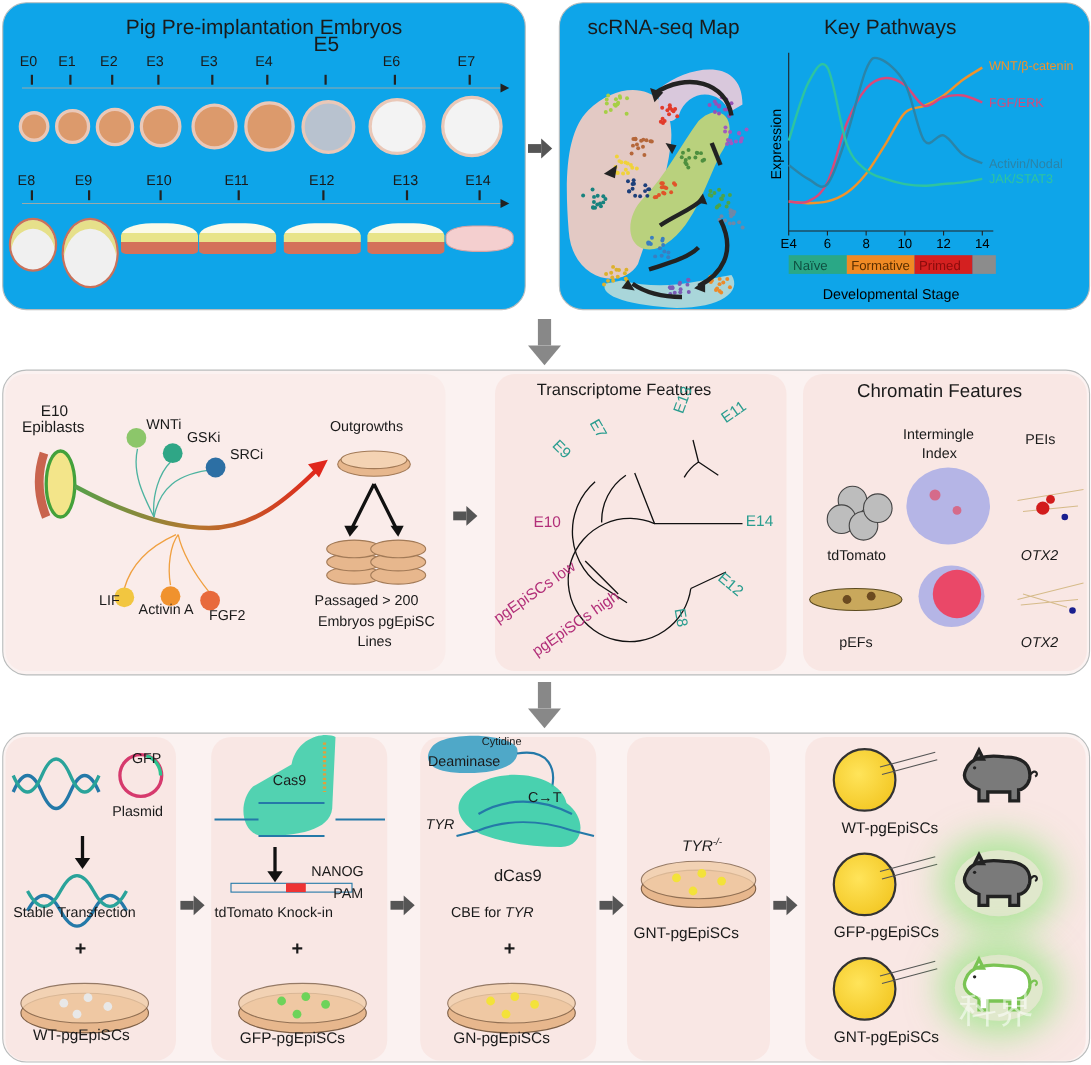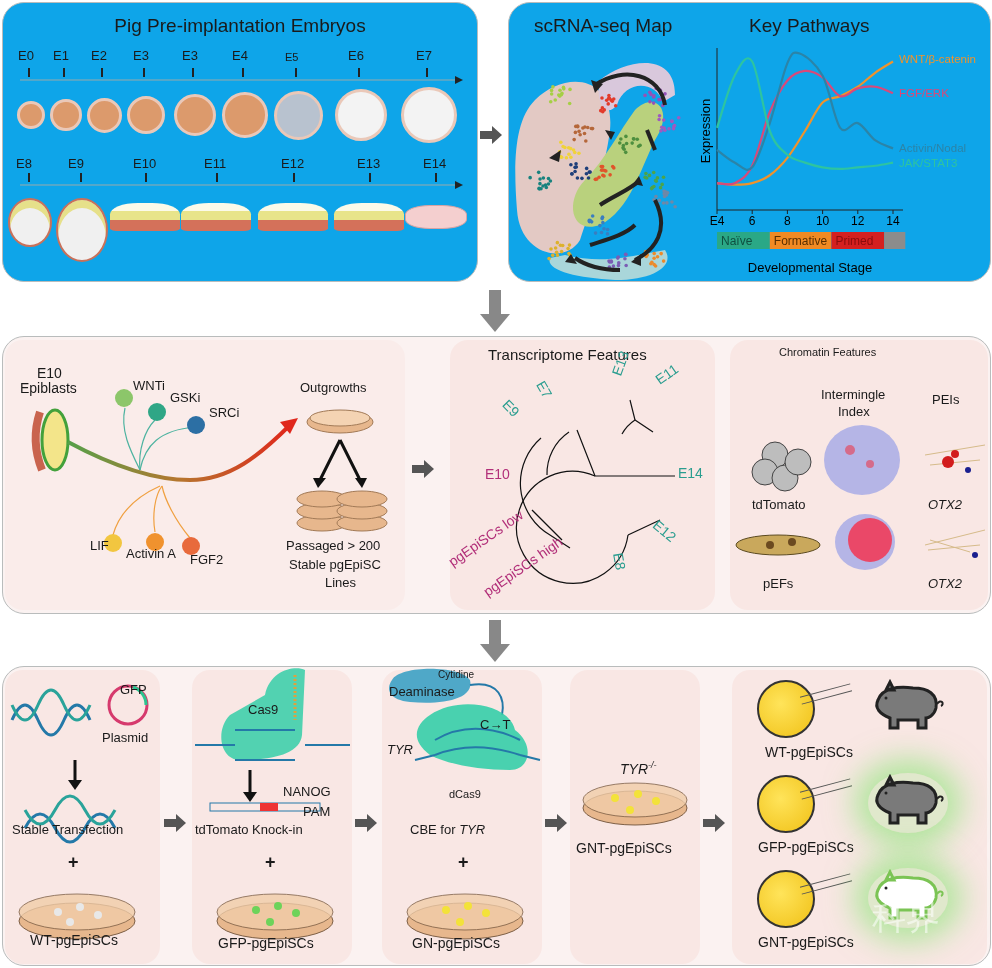--- a/index.html
+++ b/index.html
@@ -37,21 +37,21 @@
     <div style="position: absolute; left: 86.5px; top: 97.5px; width: 29px; height: 29px; border-radius: 50%; background: rgb(220, 154, 108); border: 3px solid rgb(234, 200, 184);"></div>
     <div class="t" style="left: 133px; top: 48px; font-size: 13px;">E3</div>
     <div style="position: absolute; left: 143px; top: 68px; width: 2px; height: 9px; background: rgb(34, 34, 34);"></div>
     <div style="position: absolute; left: 126.75px; top: 95.75px; width: 32.5px; height: 32.5px; border-radius: 50%; background: rgb(220, 154, 108); border: 3px solid rgb(234, 200, 184);"></div>
     <div class="t" style="left: 182px; top: 48px; font-size: 13px;">E3</div>
     <div style="position: absolute; left: 192px; top: 68px; width: 2px; height: 9px; background: rgb(34, 34, 34);"></div>
     <div style="position: absolute; left: 174px; top: 94px; width: 36px; height: 36px; border-radius: 50%; background: rgb(220, 154, 108); border: 3px solid rgb(234, 200, 184);"></div>
     <div class="t" style="left: 232px; top: 48px; font-size: 13px;">E4</div>
     <div style="position: absolute; left: 242px; top: 68px; width: 2px; height: 9px; background: rgb(34, 34, 34);"></div>
     <div style="position: absolute; left: 222.25px; top: 92.25px; width: 39.5px; height: 39.5px; border-radius: 50%; background: rgb(220, 154, 108); border: 3px solid rgb(234, 200, 184);"></div>
-    <div class="t" style="left: 285px; top: 51px; font-size: 11px;">E5</div>
+    <div class="t" style="left: 285px; top: 30px; font-size: 19px;">E5</div>
     <div style="position: absolute; left: 295px; top: 68px; width: 2px; height: 9px; background: rgb(34, 34, 34);"></div>
     <div style="position: absolute; left: 273.5px; top: 90.5px; width: 43px; height: 43px; border-radius: 50%; background: rgb(184, 194, 207); border: 3px solid rgb(234, 200, 184);"></div>
     <div class="t" style="left: 348px; top: 48px; font-size: 13px;">E6</div>
     <div style="position: absolute; left: 358px; top: 68px; width: 2px; height: 9px; background: rgb(34, 34, 34);"></div>
     <div style="position: absolute; left: 334.75px; top: 88.75px; width: 46.5px; height: 46.5px; border-radius: 50%; background: rgb(243, 243, 243); border: 3px solid rgb(234, 200, 184);"></div>
     <div class="t" style="left: 416px; top: 48px; font-size: 13px;">E7</div>
     <div style="position: absolute; left: 426px; top: 68px; width: 2px; height: 9px; background: rgb(34, 34, 34);"></div>
     <div style="position: absolute; left: 401px; top: 87px; width: 50px; height: 50px; border-radius: 50%; background: rgb(243, 243, 243); border: 3px solid rgb(234, 200, 184);"></div>
   </div>
 <div id="row2">
@@ -434,21 +434,21 @@
   </g>
 </svg>
 <div class="t" style="left:133px;top:378px;font-size:13px;">WNTi</div>
 <div class="t" style="left:170px;top:390px;font-size:13px;">GSKi</div>
 <div class="t" style="left:209px;top:405px;font-size:13px;">SRCi</div>
 <div class="t" style="left:90px;top:538px;font-size:13px;">LIF</div>
 <div class="t" style="left:126px;top:546px;font-size:13px;">Activin A</div>
 <div class="t" style="left:190px;top:552px;font-size:13px;">FGF2</div>
 <div class="t" style="left:300px;top:380px;font-size:13px;">Outgrowths</div>
 <div class="t" style="left:286px;top:538px;font-size:13px;">Passaged &gt; 200</div>
-<div class="t" style="left:289px;top:557px;font-size:13px;">Stable pgEpiSC</div>
+<div class="t" style="left:289px;top:557px;font-size:13px;">Embryos pgEpiSC</div>
 <div class="t" style="left:325px;top:575px;font-size:13px;">Lines</div>
 
 <svg style="left:412px;top:460px;" width="24" height="18">
   <rect x="0" y="5" width="12" height="8" fill="#555"></rect>
     <polygon points="12,0 22,9 12,18" fill="#555"></polygon>
 </svg>
 
 <div class="t" style="left:488px;top:346px;font-size:15px;">Transcriptome Features</div>
 <svg style="left:470px;top:370px;" width="240" height="230" fill="none" stroke="#111" stroke-width="1.2">
   <path d="M125,106 A56,56 0 1 0 158,165"></path>
@@ -466,21 +466,21 @@
     <div class="t" style="left: 540px; top: 374px; font-size: 14px; color: rgb(42, 157, 143); transform: rotate(60deg); transform-origin: left center;">E7</div>
     <div class="t" style="left: 505px; top: 394px; font-size: 14px; color: rgb(42, 157, 143); transform: rotate(45deg); transform-origin: left center;">E9</div>
     <div class="t" style="left: 485px; top: 466px; font-size: 14px; color: rgb(178, 47, 121); transform: rotate(0deg); transform-origin: left center;">E10</div>
     <div class="t" style="left: 678px; top: 465px; font-size: 14px; color: rgb(42, 157, 143); transform: rotate(0deg); transform-origin: left center;">E14</div>
     <div class="t" style="left: 655px; top: 515px; font-size: 14px; color: rgb(42, 157, 143); transform: rotate(40deg); transform-origin: left center;">E12</div>
     <div class="t" style="left: 618px; top: 545px; font-size: 14px; color: rgb(42, 157, 143); transform: rotate(80deg); transform-origin: left center;">E8</div>
     <div class="t" style="left: 450px; top: 555px; font-size: 14px; color: rgb(178, 47, 121); transform: rotate(-35deg); transform-origin: left center;">pgEpiSCs low</div>
     <div class="t" style="left: 485px; top: 585px; font-size: 14px; color: rgb(178, 47, 121); transform: rotate(-35deg); transform-origin: left center;">pgEpiSCs high</div>
   </div>
 
-<div class="t" style="left:779px;top:346px;font-size:11px;">Chromatin Features</div>
+<div class="t" style="left:779px;top:346px;font-size:17px;">Chromatin Features</div>
 <div class="t" style="left:821px;top:387px;font-size:13px;">Intermingle</div>
 <div class="t" style="left:838px;top:404px;font-size:13px;">Index</div>
 <div class="t" style="left:932px;top:392px;font-size:13px;">PEIs</div>
 <svg style="left:730px;top:420px;" width="260" height="190">
   <g fill="#bdbdbd" stroke="#444">
     <circle cx="45" cy="35" r="13"></circle>
       <circle cx="35" cy="52" r="13"></circle>
       <circle cx="55" cy="58" r="13"></circle>
       <circle cx="68" cy="42" r="13"></circle>
   </g>
@@ -615,21 +615,21 @@
     <circle cx="76" cy="250" r="4" fill="#f3e23a"></circle>
       <circle cx="98" cy="246" r="4" fill="#f3e23a"></circle>
       <circle cx="116" cy="253" r="4" fill="#f3e23a"></circle>
       <circle cx="90" cy="262" r="4" fill="#f3e23a"></circle>
   </g>
 </svg>
 <div class="t" style="left:402px;top:669px;font-size:10px;margin-left:36px;">Cytidine</div>
 <div class="t" style="left:389px;top:684px;font-size:13px;">Deaminase</div>
 <div class="t" style="left:444px;top:717px;font-size:13px;margin-left:36px;">C→T</div>
 <div class="t" style="left:387px;top:742px;font-size:13px;font-style:italic;">TYR</div>
-<div class="t" style="left:449px;top:788px;font-size:11px;">dCas9</div>
+<div class="t" style="left:449px;top:788px;font-size:15px;">dCas9</div>
 <div class="t" style="left:410px;top:822px;font-size:13px;"><span>CBE for </span><i>TYR</i></div>
 <div class="t" style="left:458px;top:852px;font-size:18px;font-weight:bold;">+</div>
 <div class="t" style="left:412px;top:935px;font-size:14px;">GN-pgEpiSCs</div>
 
 <div class="t" style="left:620px;top:760px;font-size:14px;font-style:italic;"><span>TYR</span><sup style="font-size:9px;">-/-</sup></div>
 <svg style="left:570px;top:770px;" width="130" height="70">
   <ellipse cx="65" cy="38" rx="52" ry="17" fill="#e7b78d" stroke="#7d5f46"></ellipse>
   <ellipse cx="65" cy="30" rx="52" ry="17" fill="#f1cda9" stroke="#7d5f46" opacity="0.8"></ellipse>
   <circle cx="45" cy="28" r="4" fill="#f3e23a"></circle>
     <circle cx="68" cy="24" r="4" fill="#f3e23a"></circle>

